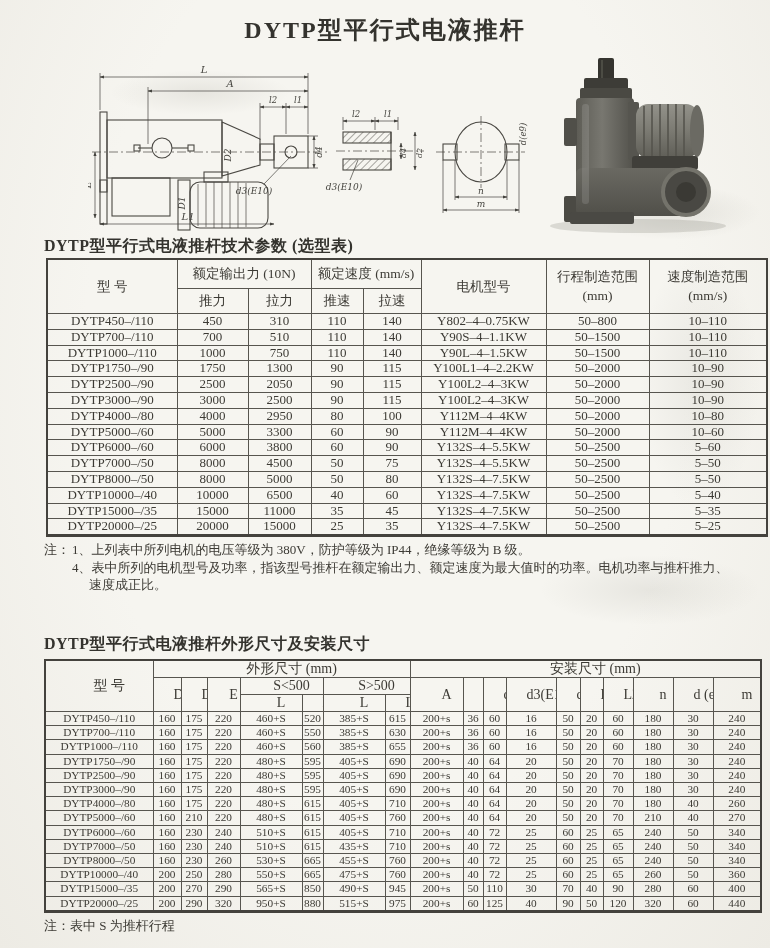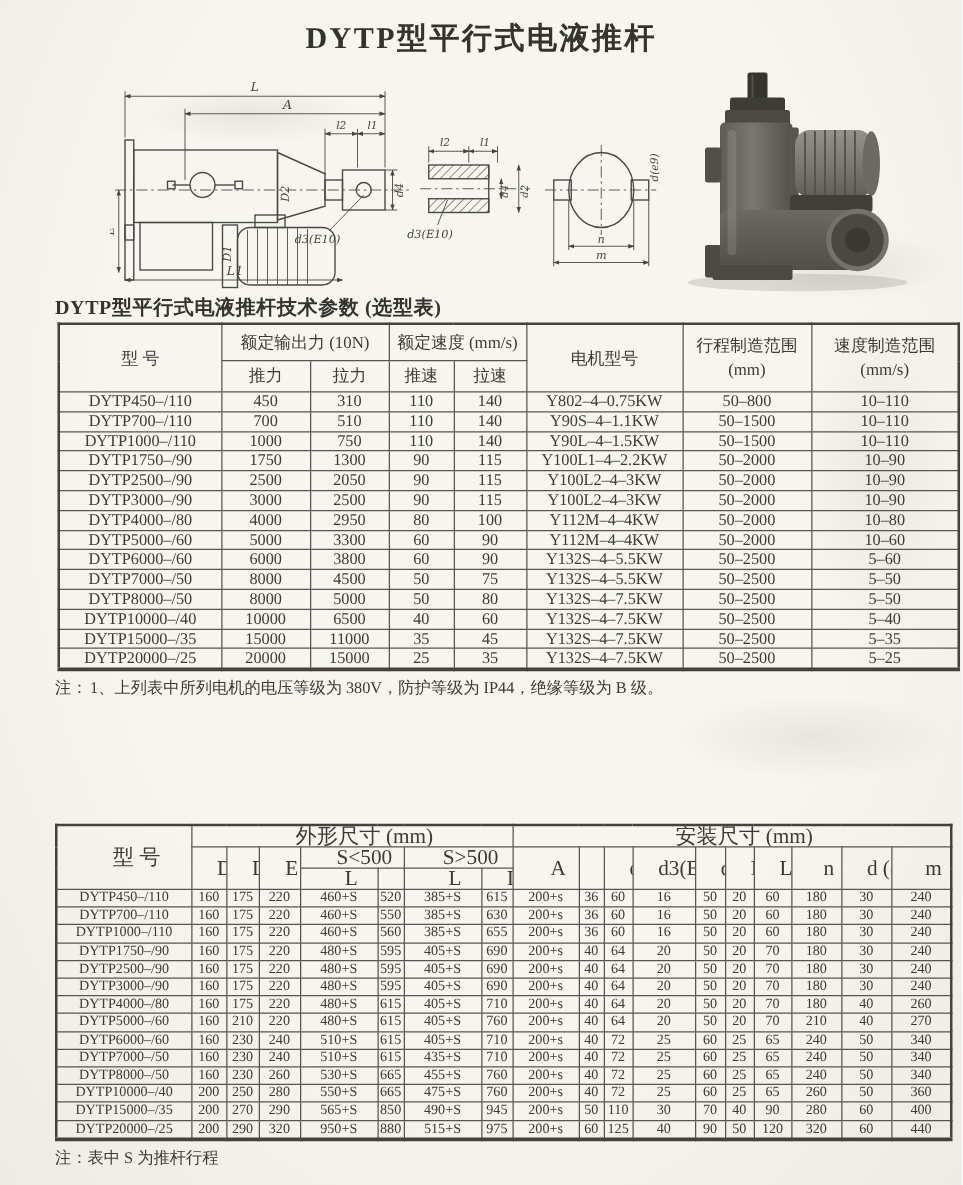--- a/index.html
+++ b/index.html
@@ -26,21 +26,21 @@
   th,td{
     border:1px solid #57554f;padding:0;text-align:center;vertical-align:middle;
     font-weight:400;overflow:hidden;white-space:nowrap;color:#3c3a34;
   }
   table.tech{position:absolute;top:258px;left:46px;width:720px;border:2px solid #44423d;border-bottom-width:3px;}
   table.tech thead tr:first-child th{height:28px;font-size:13.5px;}
   table.tech thead tr:last-child th{height:24px;font-size:13.5px;}
   table.tech tbody td{height:14.8px;font-size:13px;line-height:14.8px;}
   table.tech .two-line{line-height:1.35;white-space:normal;}
   table.dims{position:absolute;top:659px;left:44px;width:716px;border:2px solid #44423d;border-bottom-width:3px;font-size:11.5px;}
-  table.dims thead th{height:16px;font-size:17px;line-height:16px;padding-left:20px;}
+  table.dims thead th{height:16px;font-size:14px;line-height:16px;padding-left:20px;}
   table.dims tbody td{height:13.2px;font-size:11.3px;line-height:13.2px;}
   table.dims tbody td.model{font-size:11.3px;}
   .notes{position:absolute;top:541px;left:44px;width:690px;display:flex;font-size:13px;line-height:17.5px;color:#3c3a34;}
   .notes .lbl{flex:0 0 28px;}
   .notes .items p{margin:0;padding-left:17px;text-indent:-17px;}
   .footnote{position:absolute;top:917px;left:44px;margin:0;font-size:13px;color:#3c3a34;}
   svg text{font-family:"DejaVu Serif","Liberation Serif",serif;font-style:italic;fill:#45443f;}
 </style>
 </head>
 <body>
@@ -381,23 +381,25 @@
           <td>50–2500</td>
           <td>5–25</td>
         </tr>
       </tbody>
   </table>
 
   <div class="notes">
     <span class="lbl">注：</span>
     <div class="items">
       <p>1、上列表中所列电机的电压等级为 380V，防护等级为 IP44，绝缘等级为 B 级。</p>
+      <p>4、表中所列的电机型号及功率，指该型号推杆在额定输出力、额定速度为最大值时的功率。电机功率与推杆推力、速度成正比。</p>
     </div>
   </div>
 
+  <h2 class="sec sec-dims">DYTP型平行式电液推杆外形尺寸及安装尺寸</h2>
 
   <table class="dims">
     <colgroup>
       <col style="width:108px">
         <col style="width:28px">
         <col style="width:26px">
         <col style="width:33px">
       <col style="width:62px">
         <col style="width:21px">
         <col style="width:62px">

